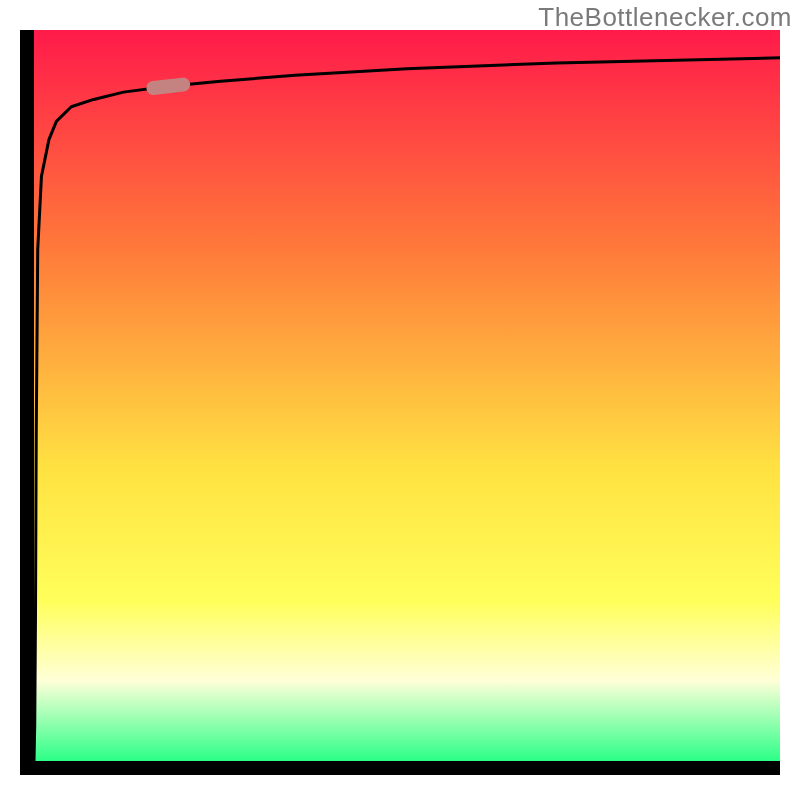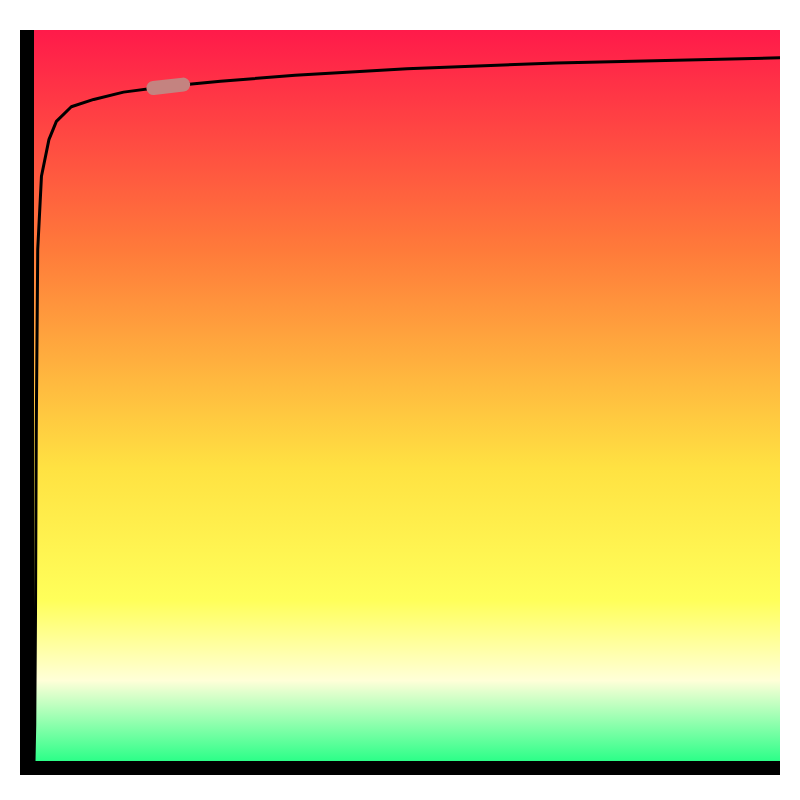--- a/index.html
+++ b/index.html
@@ -58,20 +58,21 @@
     top: 0;
     width: 100%;
     height: 100%;
   }
 </style>
 </head>
 <body>
 
 <div class="container">
 
+  <div class="watermark">TheBottlenecker.com</div>
 
   <div class="axis-left"></div>
   <div class="axis-bottom"></div>
 
   <div class="plot-area">
     <svg class="gradient-bg" viewBox="0 0 746 731" preserveAspectRatio="none">
       <defs>
         <linearGradient id="bg-grad" x1="0" y1="0" x2="0" y2="1">
           <stop id="stop0" offset="0%" stop-color="#ff1a4a"></stop>
           <stop id="stop1" offset="30%" stop-color="#ff7a3a"></stop>

